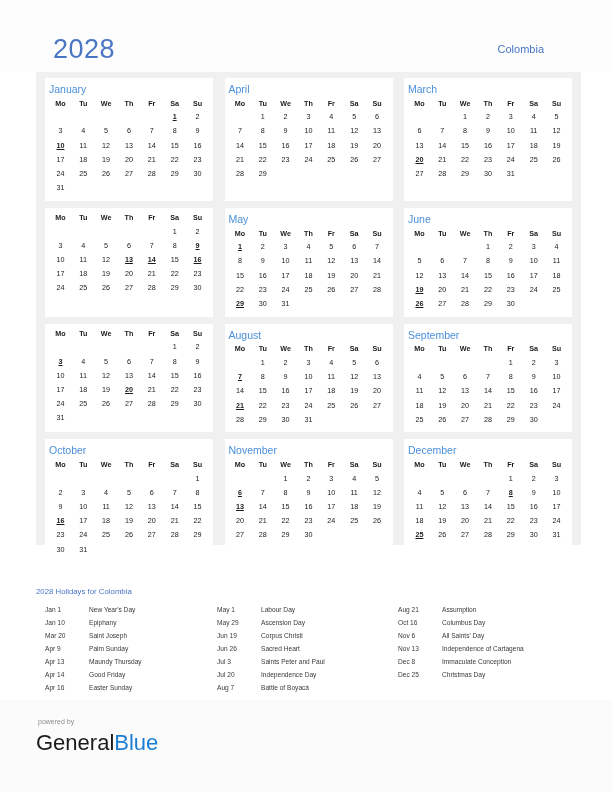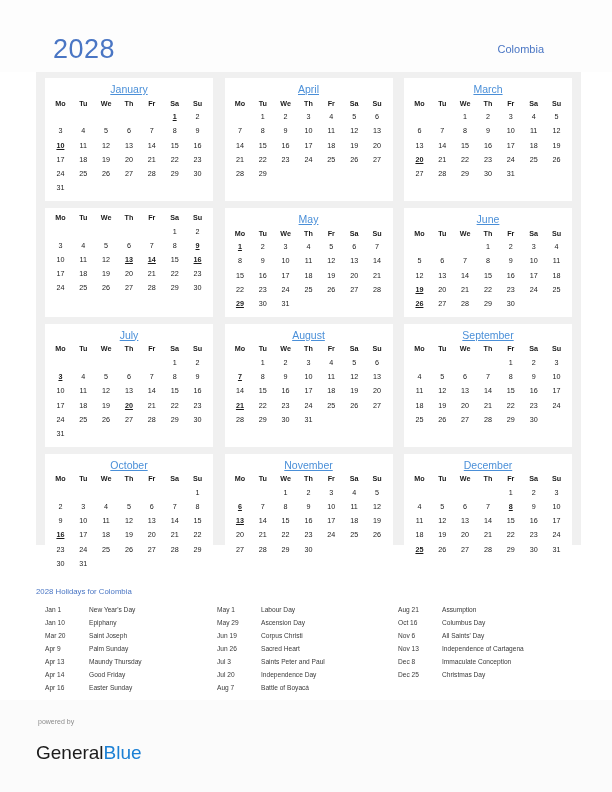--- a/index.html
+++ b/index.html
@@ -65,26 +65,25 @@
     padding: 0 9px;
     margin-bottom: 7px;
   }
   .month-card {
     width: 168px;
     background: #ffffff;
     box-sizing: border-box;
     padding: 5px 4px 6px 4px;
   }
   .month-name {
-    text-align: center;
+    text-align: left;
     font-size: 10.5px;
     color: #4a8fd8;
     margin-bottom: 3px;
     line-height: 1.2;
-    text-decoration: underline;
   }
   table.month-table {
     width: 100%;
     border-collapse: collapse;
     table-layout: fixed;
   }
   table.month-table th {
     font-size: 7.2px;
     font-weight: bold;
     color: #1a1a1a;
@@ -158,23 +157,22 @@
     left: 38px;
     top: 18px;
     font-size: 7px;
     color: #8d8d8d;
     line-height: 1;
   }
   .brand {
     position: absolute;
     left: 36px;
     top: 30px;
-    font-size: 19px;
+    font-size: 22px;
     line-height: 1.2;
-    margin-top: 12px;
   }
   .brand .brand-general { color: #1b1b1b; }
   .brand .brand-blue { color: #1a7fd4; }
 </style>
 </head>
 <body>
 
 <div class="page">
 
   <div class="header">
@@ -568,21 +566,20 @@
                 <td>30</td>
                 <td class="empty"></td>
                 <td class="empty"></td>
               </tr>
             </tbody>
           </table>
         </div>
       </div>
     <div class="month-row">
         <div class="month-card">
-          <div class="month-name">July</div>
           <table class="month-table">
             <thead>
               <tr>
                 <th>Mo</th>
                 <th>Tu</th>
                 <th>We</th>
                 <th>Th</th>
                 <th>Fr</th>
                 <th>Sa</th>
                 <th>Su</th>

